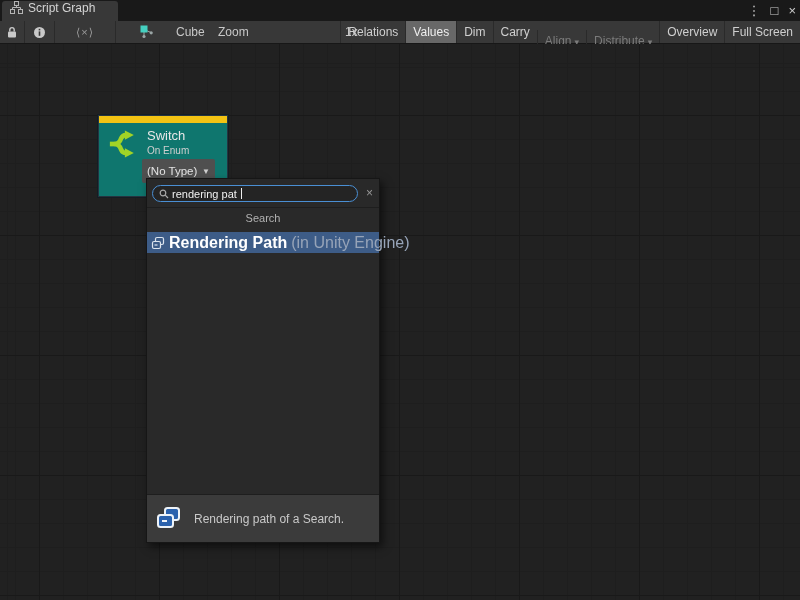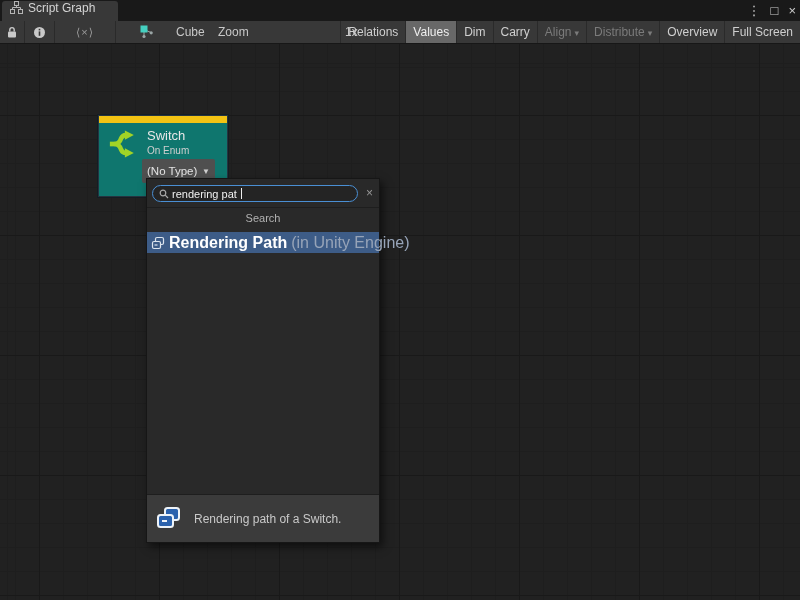--- a/index.html
+++ b/index.html
@@ -27,21 +27,21 @@
   .tb-btn.code { width:61px; color:#9a9a9a; font-size:11px; letter-spacing:1px; }
   .graph-ref { position:absolute; left:140px; top:0; height:22px; display:flex; align-items:center; gap:22px; }
   .zoom-label { position:absolute; left:218px; top:0; height:39px; line-height:22px; }
   .zoom-track { position:absolute; left:247px; top:31px; width:92px; height:1px; background:#828282; }
   .zoom-knob  { position:absolute; left:327px; top:26px; width:11px; height:11px; border-radius:50%; background:#9b9b9b; }
   .zoom-value { position:absolute; left:345px; top:0; height:22px; line-height:22px; }
   .tb-right { position:absolute; right:0; top:0; height:28px; display:flex; }
   .tb-right .btn { height:22px; line-height:22px; padding:0 7px; border-left:1px solid #2a2a2a;
                    color:#cfcfcf; white-space:nowrap; }
   .tb-right .btn.active { background:#686868; color:#eeeeee; }
-  .tb-right .btn.disabled { color:#7b7b7b; }
+  .tb-right .btn.disabled { color:#7b7b7b;margin-top:9px; }
   .tb-right .btn .arrow { font-size:9px; margin-left:3px; }
 
   
   .canvas { position:absolute; left:0; top:44px; width:800px; height:556px;
     background-color:#212121;
     background-image:
       repeating-linear-gradient(to right, #191919 0 1px, transparent 1px 120px),
       repeating-linear-gradient(to bottom, #191919 0 1px, transparent 1px 120px),
       repeating-linear-gradient(to right, #1e1e1e 0 1px, transparent 1px 24px),
       repeating-linear-gradient(to bottom, #1e1e1e 0 1px, transparent 1px 24px);
@@ -222,17 +222,17 @@
     </div>
 
     <div class="popup-footer">
       <span style="display:flex;">
         <svg width="27" height="25" viewBox="0 0 27 25" fill="none">
           <rect x="10" y="2" width="14" height="12" rx="2.5" fill="#2b62ad" stroke="#eef3f8" stroke-width="2"></rect>
           <rect x="3" y="9" width="15" height="12" rx="2.5" fill="#2b62ad" stroke="#eef3f8" stroke-width="2"></rect>
           <line x1="7" y1="15" x2="12" y2="15" stroke="#eef3f8" stroke-width="2"></line>
         </svg>
       </span>
-      <span class="footer-text">Rendering path of a Switch.</span>
+      <span class="footer-text">Rendering path of a Search.</span>
     </div>
   </div>
 
 </div>
 
 </body></html>

